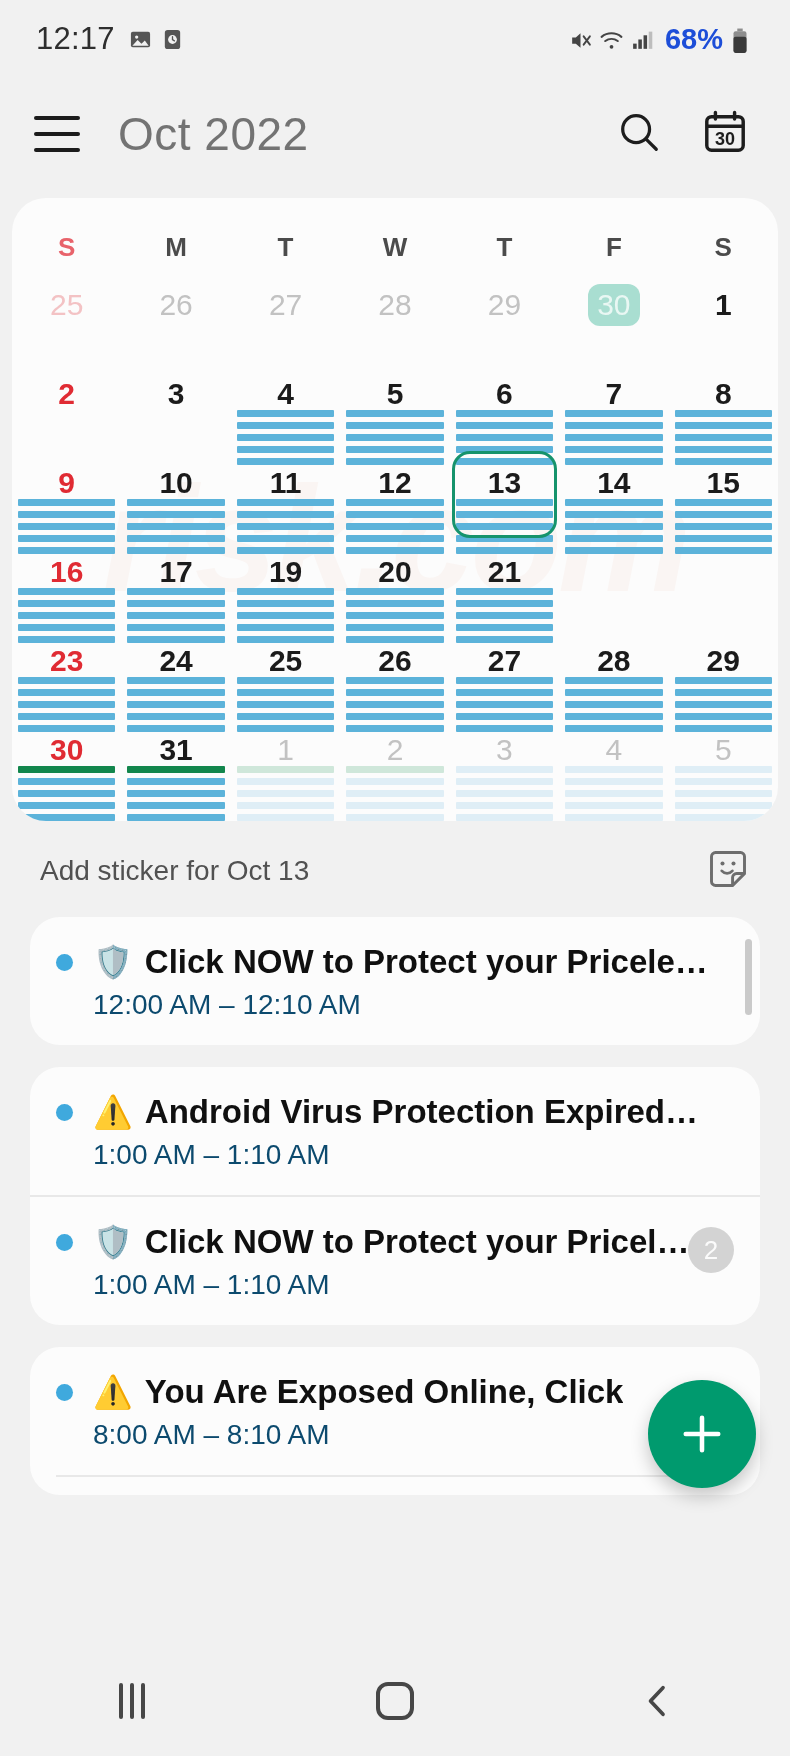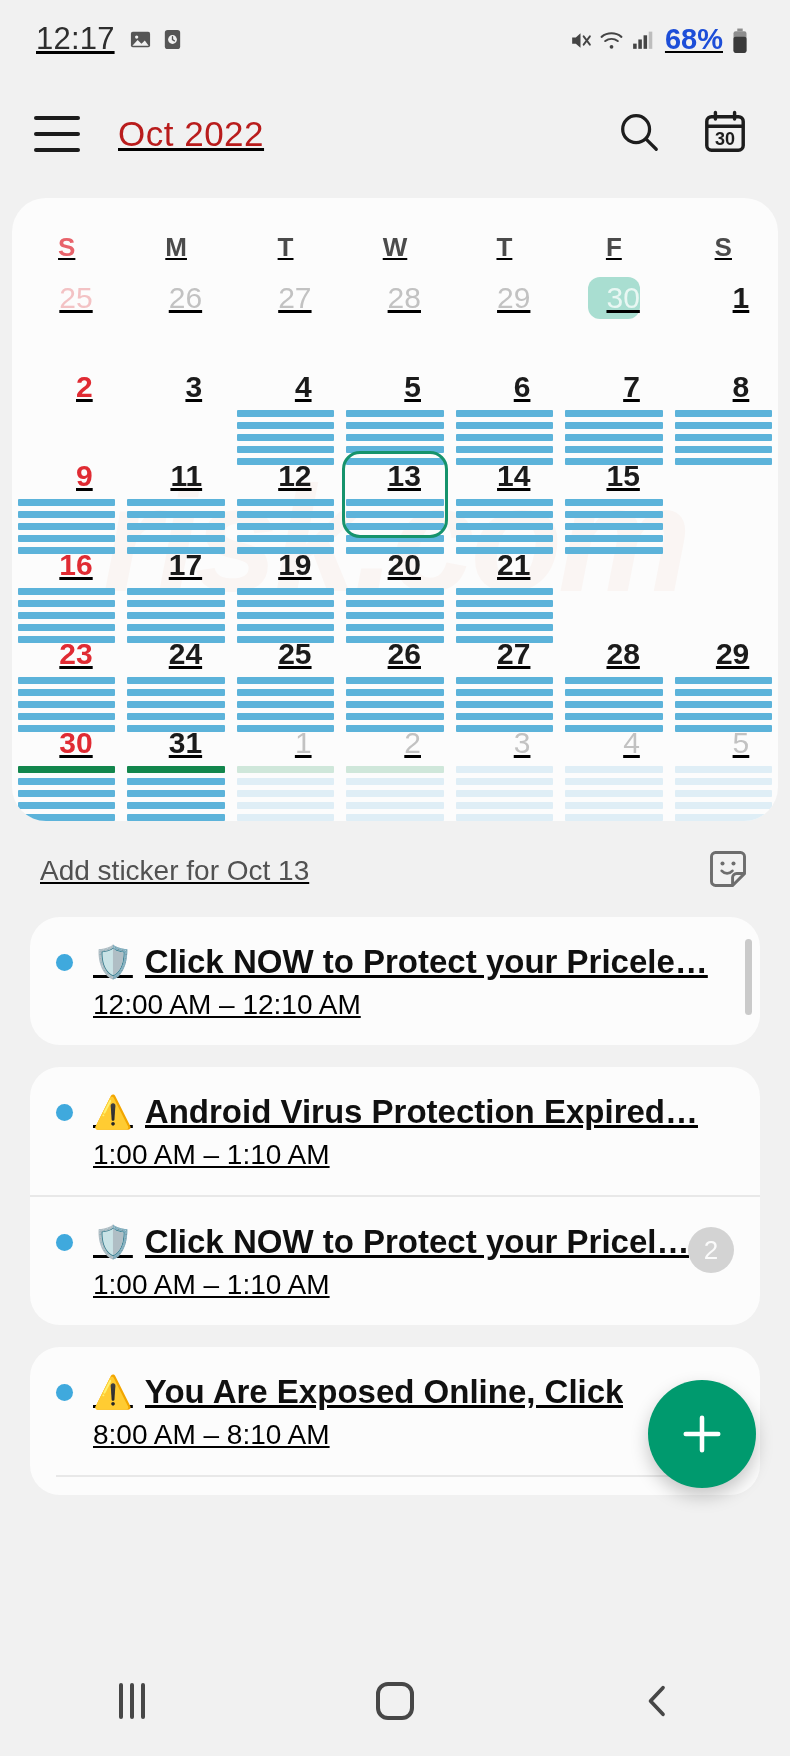--- a/index.html
+++ b/index.html
@@ -2,42 +2,42 @@
 <html><head>
 <meta charset="utf-8">
 <style>
   * { box-sizing: border-box; margin: 0; padding: 0; }
   html, body {
     width: 790px; height: 1756px;
     background: #f1f1f1;
     font-family: "Liberation Sans", sans-serif;
     overflow: hidden;
   }
-  .phone { position: relative; width: 790px; height: 1756px; background: #f1f1f1; text-decoration: underline; }
+  .phone { position: relative; width: 790px; height: 1756px; background: #f1f1f1; }
 
   
   .statusbar {
     height: 78px; display: flex; align-items: center;
     padding: 0 36px; color: #3a3a3a;
   }
   .sb-time { font-size: 31px; font-weight: 400; letter-spacing: .2px; color:#2e2e2e;}
   .sb-left-icons { display: flex; align-items: center; gap: 9px; margin-left: 14px; }
   .sb-spacer { flex: 1; }
   .sb-right { display: flex; align-items: center; gap: 8px; }
   .sb-pct { font-size: 29px; font-weight: 600; color: #1d4ed8; margin-left: 4px;}
   .mini-icon { width: 23px; height: 23px; display:inline-block; }
 
   
   .appbar {
     height: 112px; display: flex; align-items: center; padding: 0 34px; gap: 0;
   }
   .hamburger { width: 46px; height: 36px; display:flex; flex-direction:column; justify-content:space-between; cursor:pointer;}
   .hamburger span { display:block; height:4px; background:#1c1c1c; border-radius:2px; }
   .title {
-    font-size: 35px; font-weight: 400; color: #b91c1c; margin-left: 38px;
+    font-size: 46px; font-weight: 400; color: #737373; margin-left: 38px;
     letter-spacing: .5px;
   }
   .appbar-spacer { flex:1; }
   .appbar-actions { display:flex; align-items:center; gap: 40px; margin-right: 8px;}
 
   
   .cal-card {
     margin: 8px 12px 0 12px;
     background: #fcfcfc;
     border-radius: 34px;
@@ -61,22 +61,22 @@
     text-align: center; font-size: 26px; font-weight: 700; color: #4b4b4b;
     padding: 12px 0 10px 0;
   }
   .dow.sun { color: #e8636b; }
 
   .week-row { position: relative; }
   .daycell {
     position: relative; height: 89px; padding-top: 4px;
   }
   .daynum {
-    display:block; text-align:right; font-size: 30px; font-weight: 700; color: #1b1b1b;
-    line-height: 42px; margin: 0 auto; width: 52px; border-radius: 12px;
+    display:block; text-align:center; font-size: 30px; font-weight: 700; color: #1b1b1b;
+    line-height: 42px; margin: 7px auto; width: 52px; border-radius: 12px;
   }
   .daynum.sun { color: #e02b33; }
   .daynum.other { color: #c2c2c2; font-weight: 400; }
   .daynum.other.sun { color: #f3c2c4; }
   .daynum.todaymark { background: #a9ded1; color:#e9f7f3; }
   .bars {
     position: absolute; left: 6px; right: 6px; top: 48px;
     display: flex; flex-direction: column; gap: 5px;
   }
   .bar { height: 7px; background: #5cb3da; border-radius: 1px; }
@@ -104,21 +104,21 @@
   }
   .event-item { padding: 26px 26px 24px 26px; position: relative; }
   .event-item + .event-item { border-top: 2px solid #e8e8e8; }
   .event-title-row { display:flex; align-items:center; gap: 0; }
   .dot { width: 17px; height: 17px; border-radius: 50%; background: #3fa9dd; flex:none; margin-right: 20px;}
   .ev-emoji { font-size: 32px; margin-right: 12px; line-height: 1; flex:none; }
   .ev-title {
     font-size: 33px; font-weight: 700; color: #101010; white-space: nowrap;
     overflow: hidden; text-overflow: ellipsis;
   }
-  .ev-time { font-size: 28px; color: #000000; margin-left: 37px; margin-top: 8px; }
+  .ev-time { font-size: 28px; color: #0c4a6e; margin-left: 37px; margin-top: 8px; }
   .ev-badge {
     position: absolute; right: 26px; top: 30px;
     width: 46px; height: 46px; border-radius: 50%; background: #d3d3d3;
     color: #fbfbfb; font-size: 26px; display:flex; align-items:center; justify-content:center;
   }
   .scrollthumb {
     position:absolute; right: 8px; top: 22px; width: 7px; height: 76px;
     background: #cacaca; border-radius: 4px;
   }
 
@@ -313,20 +313,30 @@
               <div class="bar"></div>
               <div class="bar"></div>
               <div class="bar"></div>
               <div class="bar"></div>
             </div>
           </div>
         </div>
         <div class="week-row">
           <div class="daycell">
             <span class="daynum sun">9</span>
+            <div class="bars">
+              <div class="bar"></div>
+              <div class="bar"></div>
+              <div class="bar"></div>
+              <div class="bar"></div>
+              <div class="bar"></div>
+            </div>
+          </div>
+          <div class="daycell">
+            <span class="daynum">10</span>
             <div class="bars">
               <div class="bar"></div>
               <div class="bar"></div>
               <div class="bar"></div>
               <div class="bar"></div>
               <div class="bar"></div>
             </div>
           </div>
           <div class="daycell">
             <span class="daynum">11</span>

